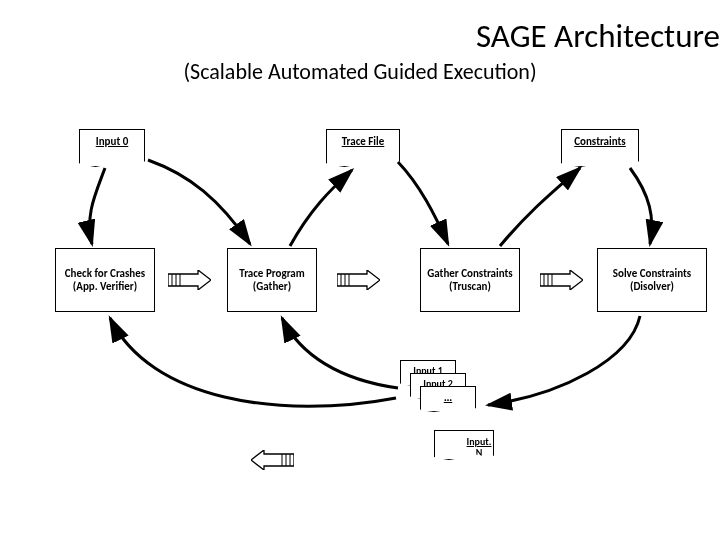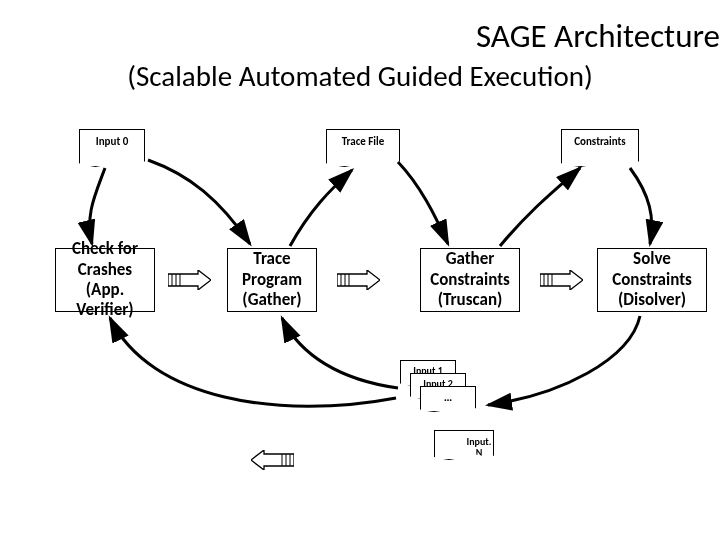--- a/index.html
+++ b/index.html
@@ -11,48 +11,49 @@
     position: relative;
     overflow: hidden;
   }
   .title {
     font-size: 33px;
     text-align: right;
     margin-top: 16px;
     color: #000;
   }
   .subtitle {
-    font-size: 29px;
+    font-size: 22px;
     text-align: center;
     margin-top: 2px;
     color: #000;
   }
   .doc-shape {
     position: absolute;
     background: #fff;
     border: 1.5px solid #000;
     clip-path: polygon(0 0, 100% 0, 100% 85%, 90% 95%, 80% 86%, 70% 82%, 55% 85%, 40% 95%, 25% 100%, 12% 96%, 0 90%);
     display: flex;
     align-items: flex-start;
     justify-content: center;
     text-align: center;
     font-size: 11px;
     font-weight: bold;
     padding-top: 6px;
     line-height: 1.1;
+    text-decoration: underline;
   }
   .proc-box {
     position: absolute;
     background: #fff;
     border: 1.5px solid #000;
     display: flex;
     align-items: center;
     justify-content: center;
     text-align: center;
-    font-size: 17px;
+    font-size: 11px;
     font-weight: bold;
     line-height: 1.2;
     padding: 4px;
   }
   .block-arrow {
     position: absolute;
     width: 43px;
     height: 20px;
   }
   .block-arrow svg { width: 100%; height: 100%; }

